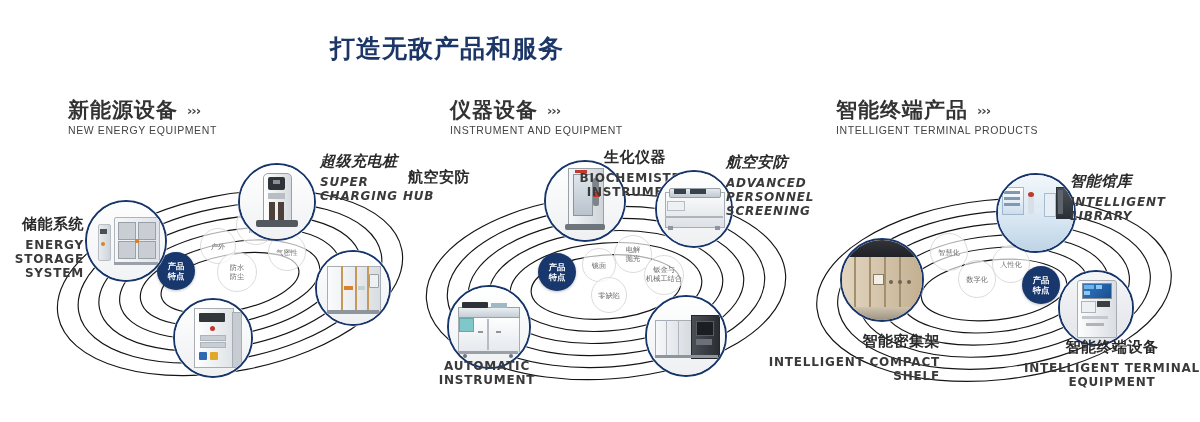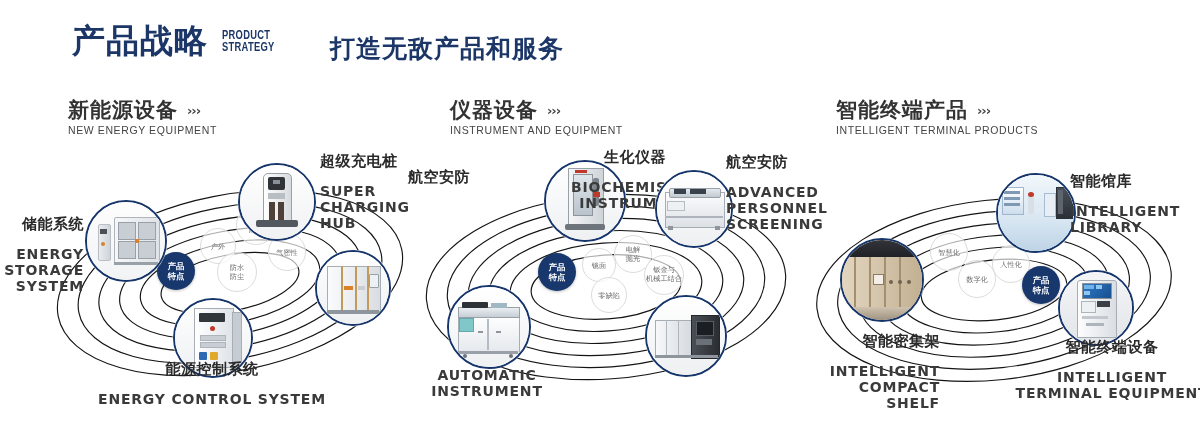--- a/index.html
+++ b/index.html
@@ -59,36 +59,31 @@
     font-family:"DejaVu Sans",sans-serif;white-space:pre-line;
   }
   .bub.main{
     background:#17376d;border:none;color:#fff;font-weight:bold;font-size:8.4px;
     box-shadow:0 1px 3px rgba(0,0,0,.25);
   }
 
   
   .cap{position:absolute;font-family:"DejaVu Sans",sans-serif;}
   .cap .cn{font-size:15px;font-weight:bold;color:#2a2a2a;letter-spacing:.5px;white-space:nowrap;}
-  .cap .en{font-size:14px;font-weight:bold;color:#3a3a3a;letter-spacing:.8px;margin-top:12px;white-space:pre-line;}
+  .cap .en{font-size:12px;font-weight:bold;color:#3a3a3a;letter-spacing:.8px;margin-top:4px;white-space:pre-line;}
   .cap.r{text-align:right;}
   .cap.c{text-align:center;}
-  .cap.l{text-align:left;}
+  .cap.l{text-align:left;font-style:italic;}
   .bx{position:absolute;}
 </style>
 </head>
 <body>
 
 <div class="stage">
 
-  <div class="hdr">
-    <div class="hdr-cn">产品战略</div>
-    <div class="hdr-en">PRODUCT
-STRATEGY</div>
-  </div>
   <div class="hdr-sub">打造无敌产品和服务</div>
 
   <div class="sect" style="left:68px;top:96px;">
     <div class="cn">
       <span>新能源设备</span>
       <span class="arrows">›››</span>
     </div>
     <div class="en">NEW ENERGY EQUIPMENT</div>
   </div>
 
@@ -185,24 +180,20 @@
       <div class="ph" style="background:linear-gradient(#ffffff,#eef0f2);">
         <div class="bx" style="left:19px;top:8px;width:38px;height:58px;background:linear-gradient(90deg,#ffffff,#dfe3e7);border:1px solid #a7adb4;"></div>
         <div class="bx" style="left:24px;top:13px;width:26px;height:9px;background:#31363b;border-radius:1px;"></div>
         <div class="bx" style="left:35px;top:26px;width:5px;height:5px;background:#c0392b;border-radius:50%;"></div>
         <div class="bx" style="left:25px;top:35px;width:24px;height:4px;background:#c9ced4;border:1px solid #aeb4bb;"></div>
         <div class="bx" style="left:25px;top:42px;width:24px;height:4px;background:#c9ced4;border:1px solid #aeb4bb;"></div>
         <div class="bx" style="left:24px;top:52px;width:8px;height:8px;background:#2f69b3;border-radius:1px;"></div>
         <div class="bx" style="left:35px;top:52px;width:8px;height:8px;background:#e0a92b;border-radius:1px;"></div>
         <div class="bx" style="left:57px;top:12px;width:8px;height:54px;background:#c7ccd2;border:1px solid #a7adb4;"></div>
       </div>
-    </div>
-    <div class="cap c" style="left:57px;top:205px;width:250px;">
-      <div class="cn">能源控制系统</div>
-      <div class="en">ENERGY CONTROL SYSTEM</div>
     </div>
   </div>
 
   <div class="cluster" style="left:410px;top:155px;">
 
     <div class="rings">
       <svg viewBox="0 0 400 250" preserveAspectRatio="none">
         <g fill="none" stroke="#141414" stroke-width="1.15" transform="translate(196,132) rotate(-4)">
           <ellipse rx="180" ry="92"></ellipse>
           <ellipse rx="159" ry="80"></ellipse>

